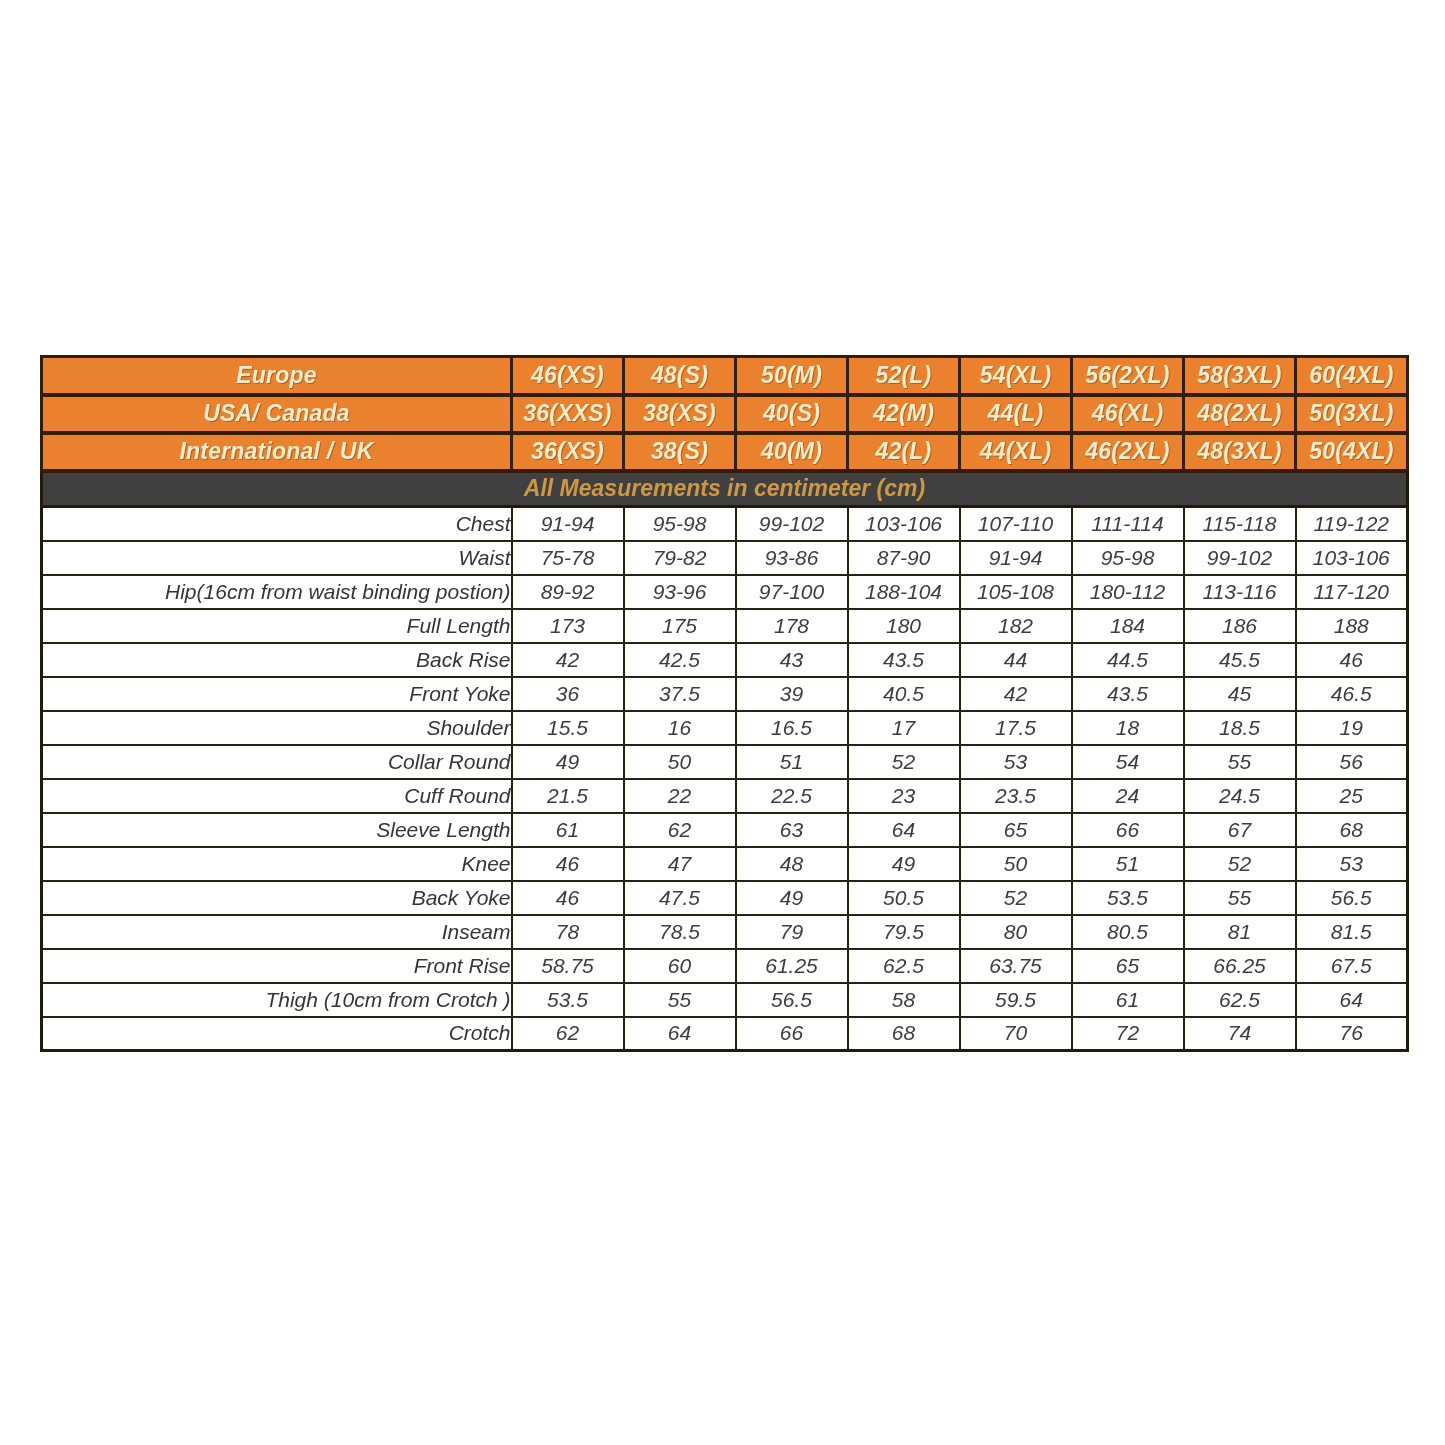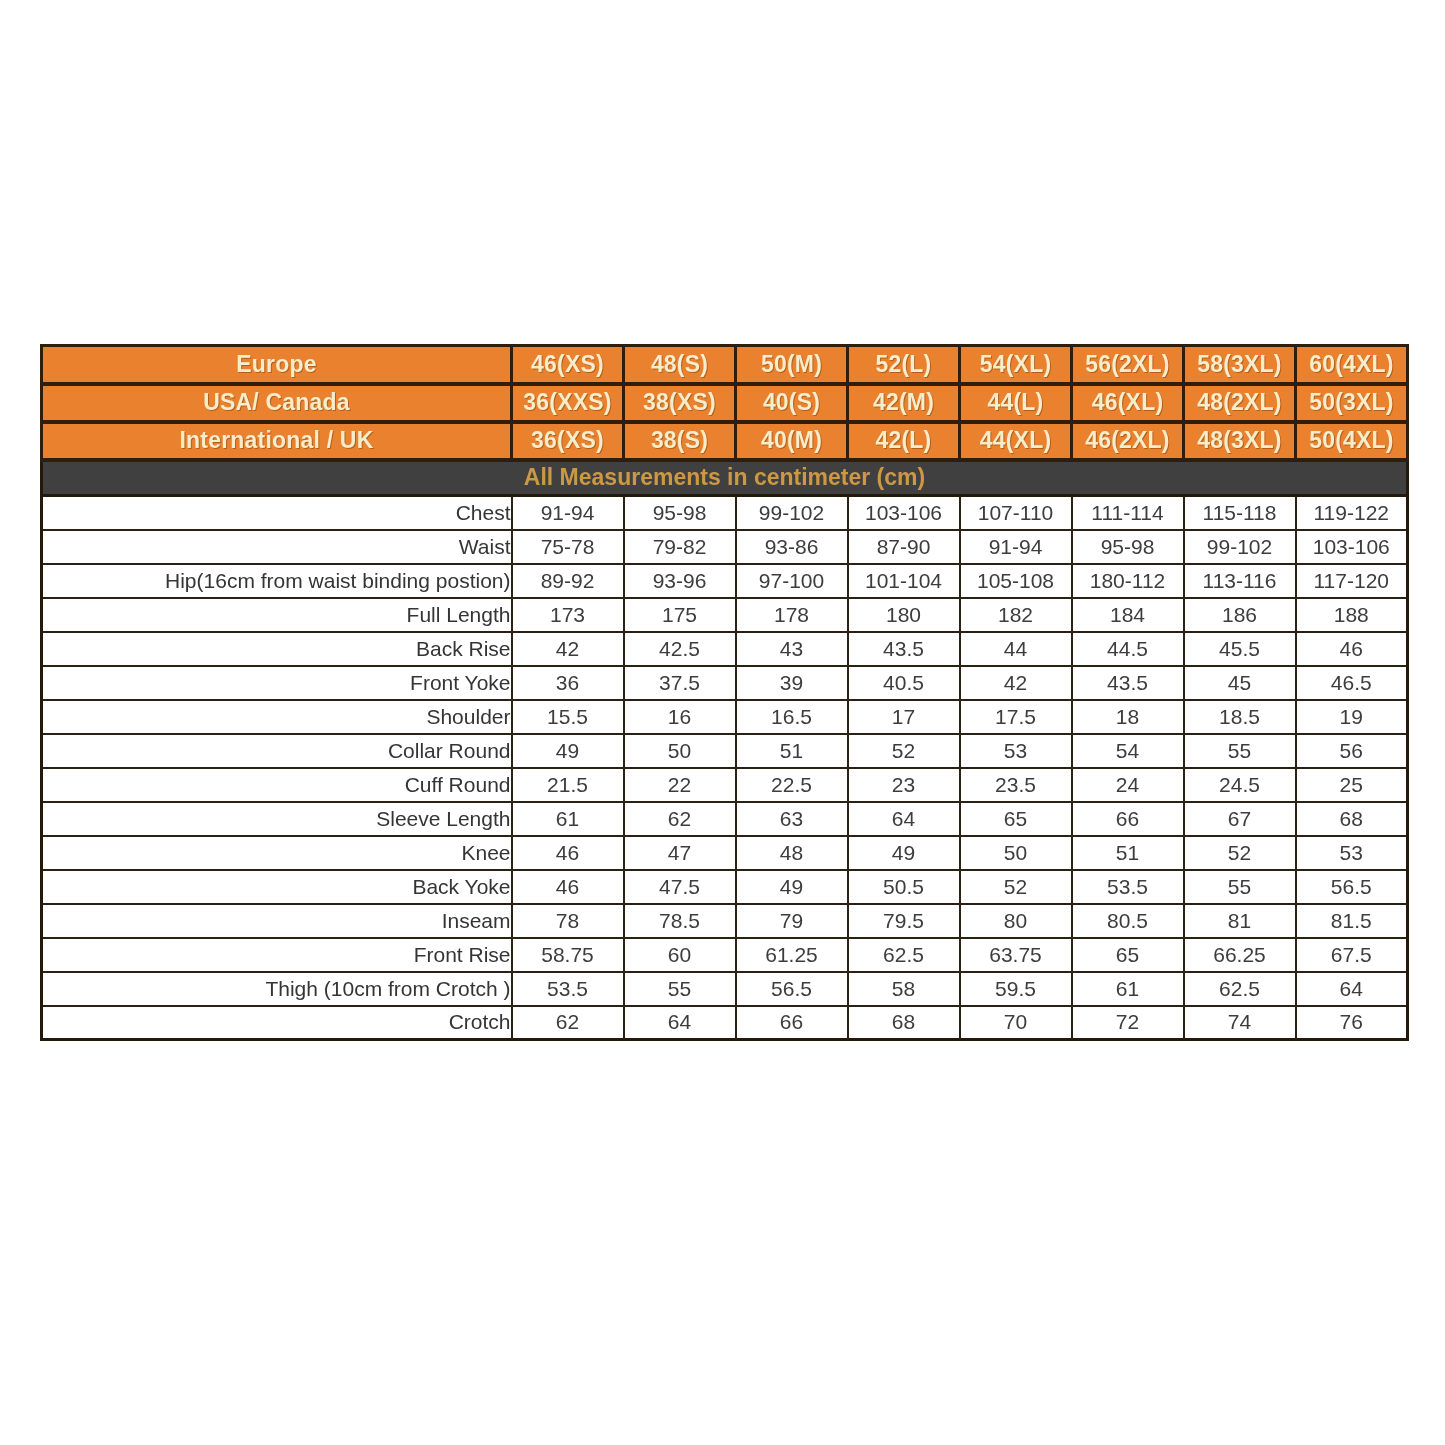--- a/index.html
+++ b/index.html
@@ -9,24 +9,25 @@
     font-family: "Liberation Sans", "DejaVu Sans", sans-serif;
     overflow: hidden;
   }
   .stage {
     position: relative;
     width: 1445px; height: 1445px;
     background: #ffffff;
   }
   table.size-table {
     position: absolute;
-    left: 40px; top: 344px;
+    left: 40px; top: 355px;
     width: 1368px;
     border-collapse: collapse;
     table-layout: fixed;
+    font-style: italic;
   }
   table.size-table, table.size-table th, table.size-table td {
     border: 2px solid #2a2014;
   }
   table.size-table { border: 3px solid #241a0c; }
 
   
   tr.orange-row { height: 38px; }
   tr.orange-row th {
     background: #ea812e;
@@ -149,21 +150,21 @@
           <td>91-94</td>
           <td>95-98</td>
           <td>99-102</td>
           <td>103-106</td>
         </tr>
         <tr class="meas-row">
           <td class="label-cell">Hip(16cm from waist binding postion)</td>
           <td>89-92</td>
           <td>93-96</td>
           <td>97-100</td>
-          <td>101-104</td>
+          <td>188-104</td>
           <td>105-108</td>
           <td>180-112</td>
           <td>113-116</td>
           <td>117-120</td>
         </tr>
         <tr class="meas-row">
           <td class="label-cell">Full Length</td>
           <td>173</td>
           <td>175</td>
           <td>178</td>

